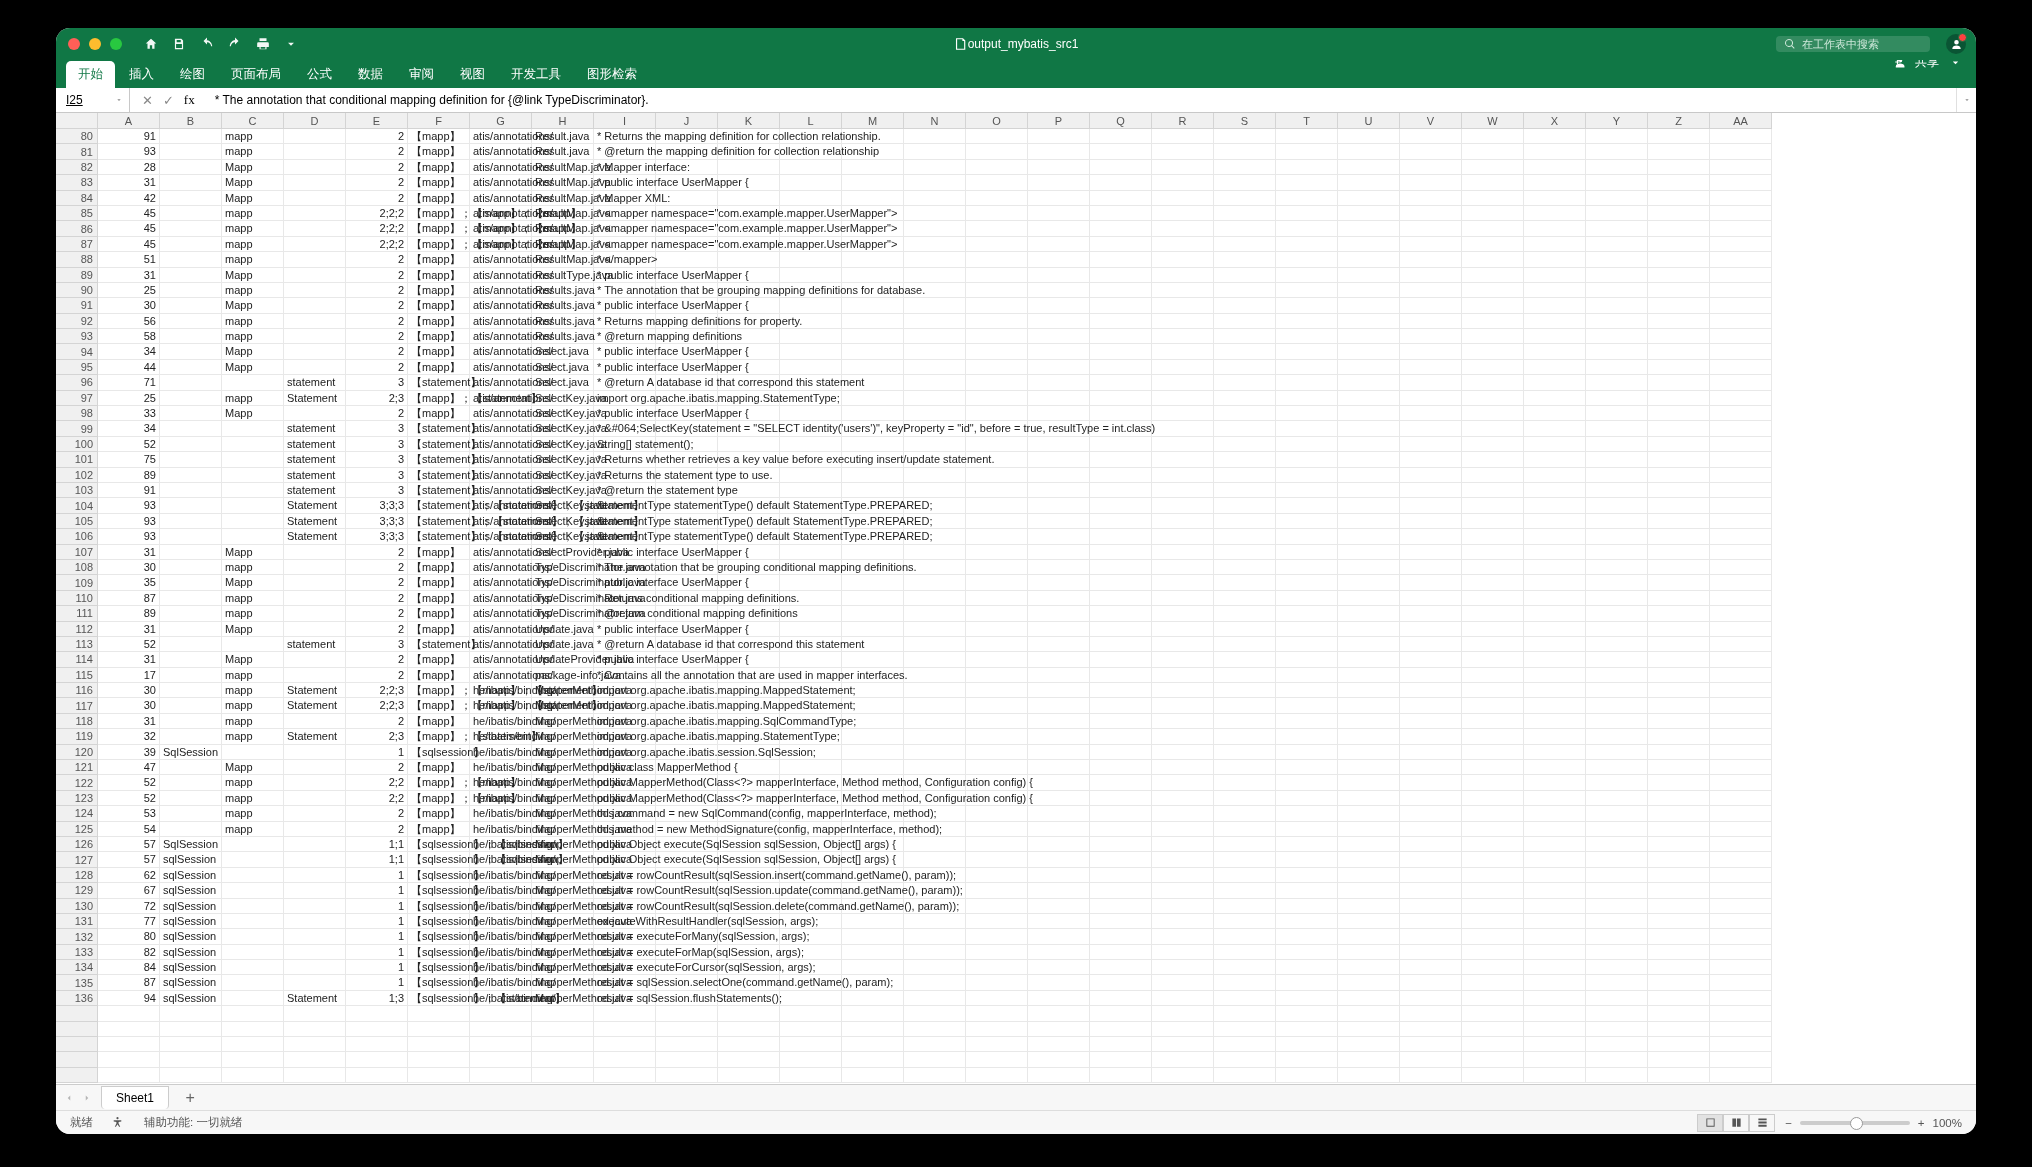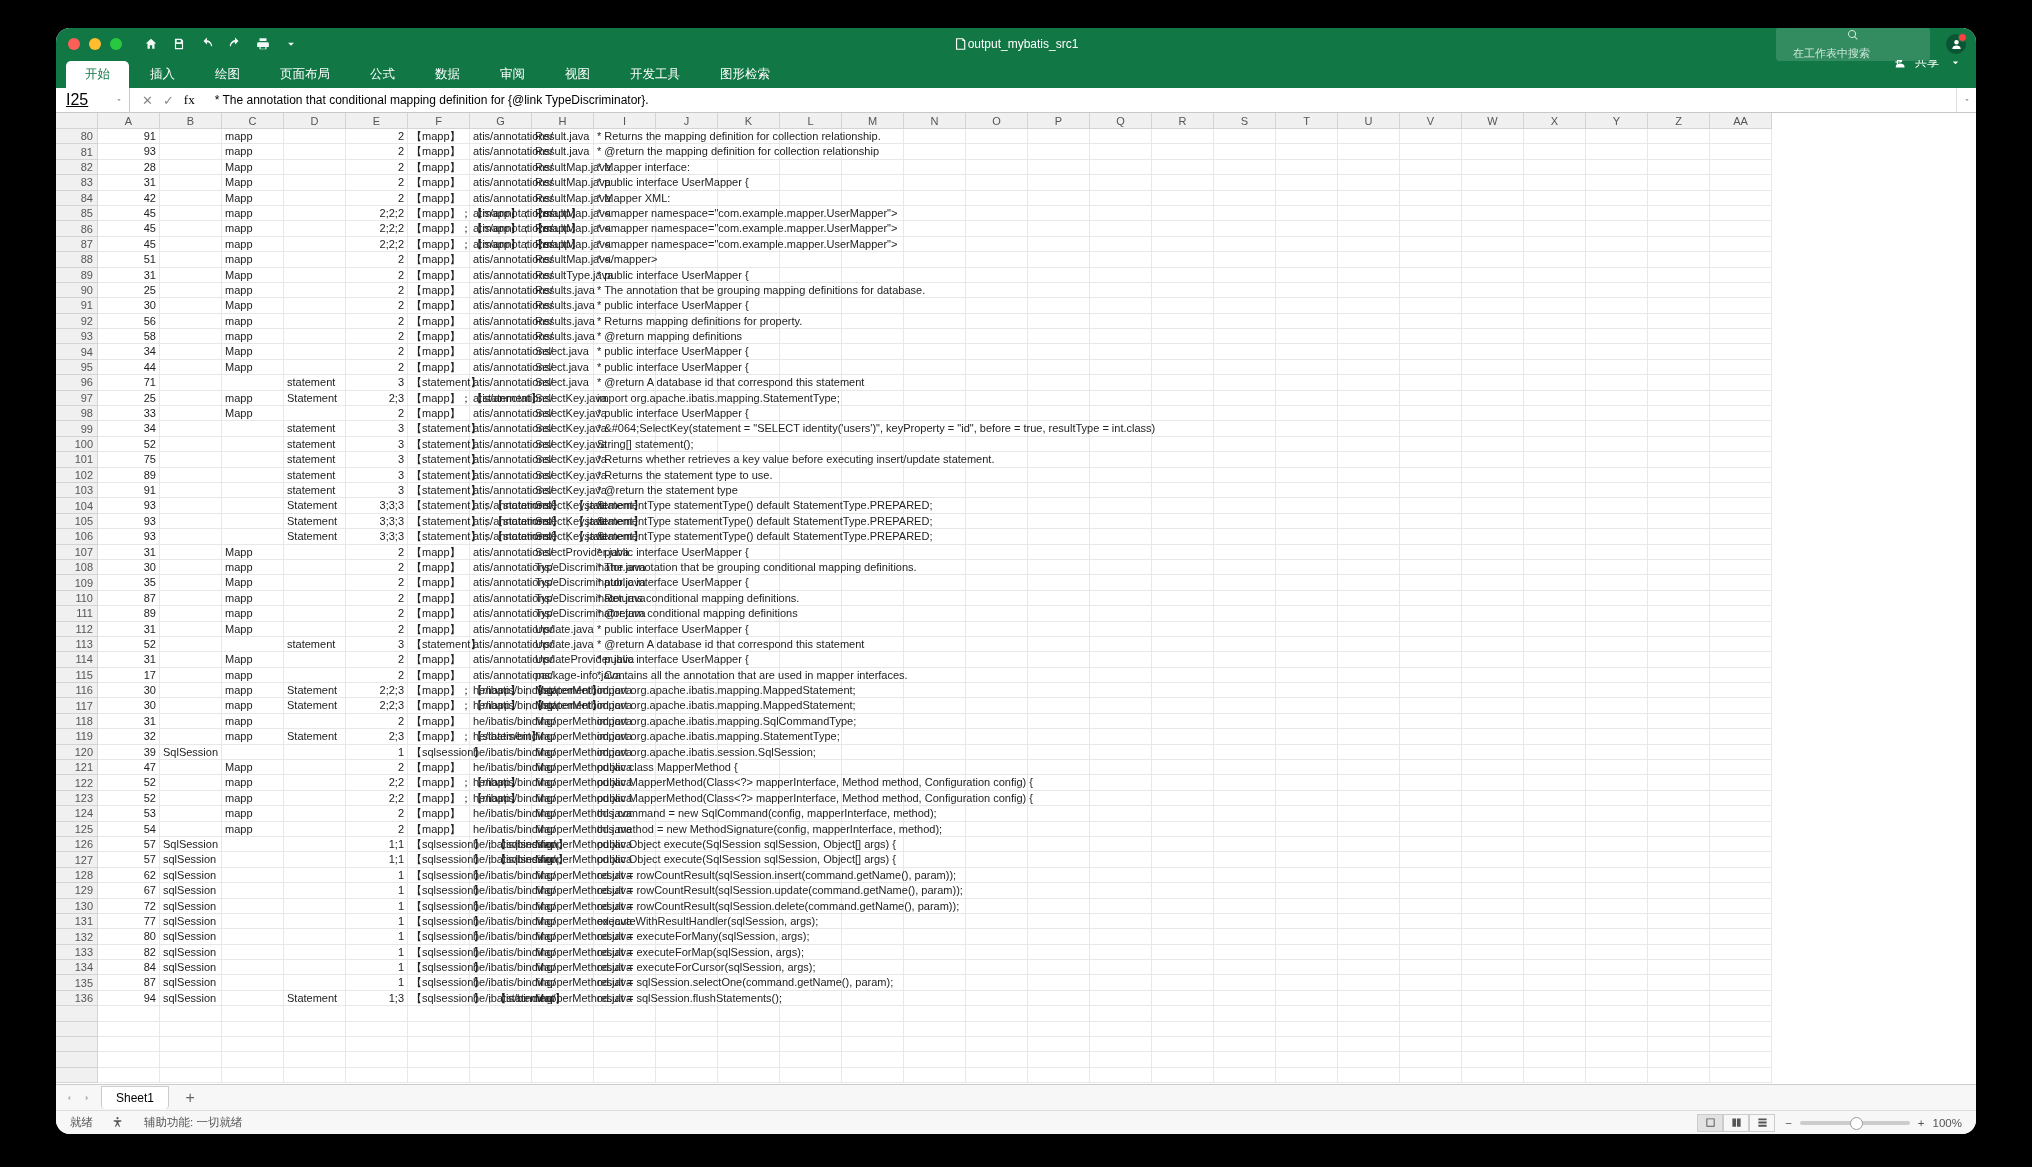--- a/index.html
+++ b/index.html
@@ -8,39 +8,39 @@
 
 
 .titlebar { height:32px; background:#107745; display:flex; align-items:center; color:#fff; font-size:12px; position:relative; }
 .traffic { display:flex; gap:9px; margin-left:12px; }
 .traffic span { width:12px; height:12px; border-radius:50%; }
 .tl-close { background:#ff5f57; } .tl-min { background:#febc2e; } .tl-max { background:#28c840; }
 .qat { display:flex; gap:14px; margin-left:22px; align-items:center; }
 .qat svg,.qat .ico { width:14px; height:14px; fill:#fff; opacity:.95; }
 .title-center { position:absolute; left:50%; transform:translateX(-50%); display:flex; align-items:center; gap:0; font-weight:500; }
 .title-center svg { width:14px; height:14px; fill:#fff; }
-.search-wrap { position:absolute; right:46px; display:flex; align-items:center; gap:6px; background:rgba(255,255,255,.15); border-radius:4px; padding:2px 8px; width:154px;flex-direction:column; }
+.search-wrap { position:absolute; right:46px; display:flex; align-items:center; gap:6px; background:rgba(255,255,255,.15); border-radius:4px; padding:2px 8px; width:154px; }
 .search-wrap svg { width:12px; height:12px; fill:#cfe9db; }
 .search-wrap input { background:transparent; border:0; color:#fff; font-size:11px; outline:none; width:120px; }
 .search-wrap input::placeholder { color:#cfe9db; }
 .avatar { position:absolute; right:10px; width:20px; height:20px; border-radius:50%; background:#0a5534; display:flex; align-items:center; justify-content:center; }
 .avatar svg { width:11px; height:11px; fill:#fff; }
 .avatar::after { content:""; position:absolute; right:-1px; top:-1px; width:7px; height:7px; border-radius:50%; background:#ff4040; border:1px solid #107745; }
 
 
 .ribbon { height:28px; background:#107745; display:flex; align-items:flex-end; padding-left:10px; justify-content:space-between; }
 .tabs { display:flex; gap:2px; }
-.tab { padding:5px 19px; font-size:12.5px; color:#fff; border-radius:5px 5px 0 0; cursor:pointer; }
+.tab { padding:5px 12px; font-size:12.5px; color:#fff; border-radius:5px 5px 0 0; cursor:pointer; }
 .tab.active { background:#fff; color:#107745; font-weight:500; }
 .share { display:flex; align-items:center; gap:10px; padding-right:14px; padding-bottom:17px; color:#fff; font-size:12px; }
 .share svg { width:13px; height:13px; fill:#fff; }
 
 
 .fbar { height:25px; border-bottom:1px solid #c8c8c8; display:flex; align-items:center; background:#fff; }
-.namebox { width:74px; border-right:1px solid #c8c8c8; padding-left:10px; font-size:16px; display:flex; align-items:center; height:100%; justify-content:space-between; padding-right:6px;text-decoration:underline; }
+.namebox { width:74px; border-right:1px solid #c8c8c8; padding-left:10px; font-size:12px; display:flex; align-items:center; height:100%; justify-content:space-between; padding-right:6px;text-decoration:underline; }
 .namebox svg { width:8px; height:8px; fill:#888; }
 .fx-btns { display:flex; align-items:center; gap:10px; padding:0 12px; }
 .fx-btns span { font-size:13px; color:#888; cursor:pointer; }
 .fx-btns .fx { font-family:serif; color:#000000; }
 .formula { flex:1; font-size:12px; padding-left:8px; }
 .fbar-expand { width:20px; display:flex; align-items:center; justify-content:center; border-left:1px solid #e0e0e0; height:100%; }
 .fbar-expand svg { width:8px; height:8px; fill:#888; }
 
 
 .grid-wrap { flex:1; overflow:hidden; position:relative; background:#fff; }

